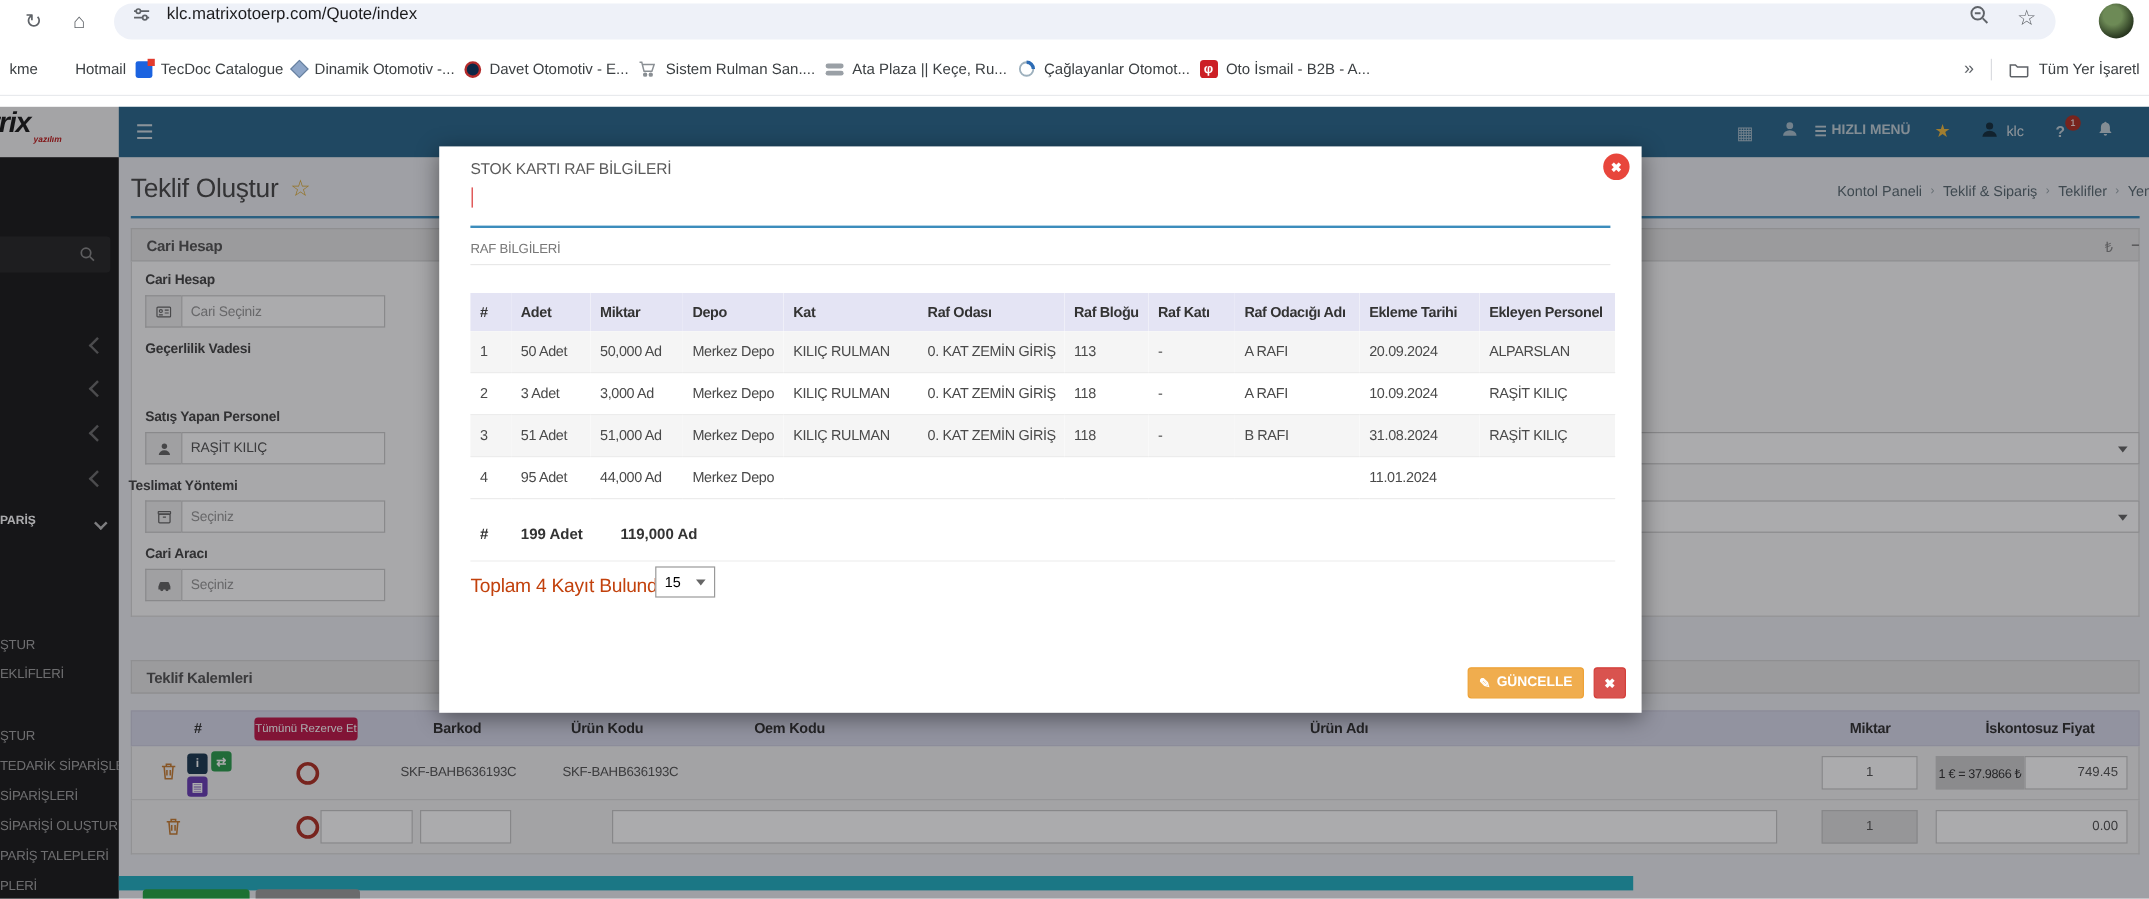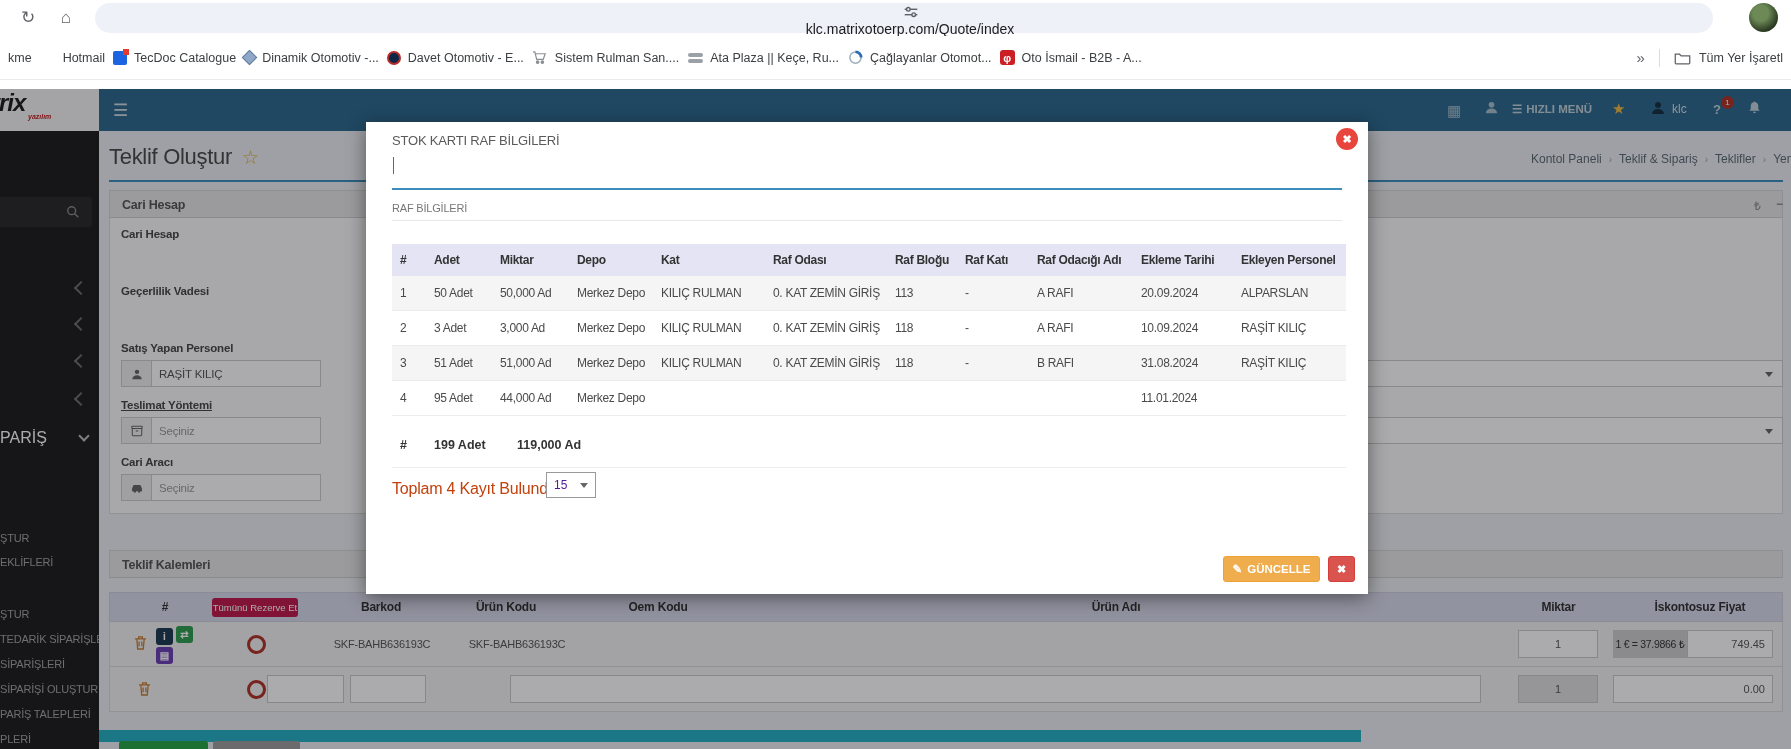--- a/index.html
+++ b/index.html
@@ -4,21 +4,21 @@
 <style>
   * { margin:0; padding:0; box-sizing:border-box; }
   html,body { width:1791px; height:749px; overflow:hidden; background:#fff;
     font-family:"Liberation Sans", sans-serif; }
   .app { position:relative; width:1791px; height:749px; overflow:hidden; }
   .abs { position:absolute; }
 
   
   .toolbar { left:0; top:0; width:1791px; height:36px; background:#fff; z-index:200; }
   .tbtn { color:#5f6368; font-size:17px; line-height:28px; text-align:center; width:28px; height:28px; border-radius:50%; cursor:pointer; }
-  .omnibox { left:95px; top:3px; width:1618px; height:30px; border-radius:15px; background:#eef1f8; display:flex; align-items:center;flex-direction:column; }
+  .omnibox { left:95px; top:3px; width:1618px; height:30px; border-radius:15px; background:#eef1f8; display:flex; align-items:flex-start; }
   .url { font-size:14px; color:#1c1c1e; margin-left:12px; }
   .boxicon { width:18px; height:18px; margin-left:14px; color:#5f6368; }
   .avatar { left:1749px; top:3px; width:29px; height:29px; border-radius:50%;
     background:radial-gradient(circle at 40% 35%, #6d8a56 0 30%, #2c3b22 70%, #141c10 100%); }
   .bookmarks { left:0; top:36px; width:1791px; height:44px; background:#fff; display:flex; align-items:center; padding:0 8px 0 0; border-bottom:1px solid #e8eaed; z-index:200; }
   .bm { display:flex; align-items:center; gap:7px; margin-left:8px; cursor:pointer; white-space:nowrap; }
   .bmlabel { font-size:12.5px; color:#3c4043; }
   .bmicon { width:16px; height:16px; display:inline-flex; align-items:center; justify-content:center; flex:none; }
   .ic-microsoft { display:grid; grid-template-columns:7px 7px; grid-template-rows:7px 7px; gap:1px; }
   .ic-microsoft i:nth-child(1){background:#f25022}.ic-microsoft i:nth-child(2){background:#7fba00}
@@ -38,21 +38,21 @@
   .pagebg { left:99px; top:131px; width:1692px; height:618px; background:#edeff3; }
   .logo { left:0; top:89px; width:99px; height:42px; background:#f4f4f4; overflow:hidden; }
   .logotxt { font-style:italic; font-weight:900; font-size:24px; color:#1e1e1e; margin-left:-8px; letter-spacing:-1px; }
   .logosub { font-size:7px; color:#c02020; font-weight:bold; margin-left:28px; margin-top:-4px; font-style:italic; }
   .navbar { left:99px; top:89px; width:1692px; height:42px; background:#2d6a8e; }
   .nav-ic { color:#a9bfcd; font-size:15px; }
   .sidebar { left:0; top:131px; width:99px; height:618px; background:#1d1d1d; overflow:hidden; }
   .sb-search { position:absolute; left:0; top:66px; width:92px; height:30px; background:#2a2a2a; border-radius:0 3px 3px 0; }
   .sb-chev { position:absolute; left:76px; width:10px; height:10px; border-left:2px solid #6f6f6f; border-bottom:2px solid #6f6f6f; transform:rotate(45deg); }
   .sb-item { position:absolute; left:0; font-size:11px; color:#a3a3a3; white-space:nowrap; cursor:pointer; letter-spacing:-0.2px; }
-  .sb-active { position:absolute; left:0; font-size:16px; color:#fff; font-weight:normal; cursor:pointer; }
+  .sb-active { position:absolute; left:0; font-size:10px; color:#fff; font-weight:bold; cursor:pointer; }
 
   .pgtitle { font-size:22px; color:#4a4a4a; letter-spacing:-0.3px; }
   .star-o { color:#dcaa33; font-size:19px; }
   .bluehr { background:#3c8dbc; height:2px; }
   .crumb { display:flex; align-items:center; gap:7px; font-size:12px; color:#5c6b73; white-space:nowrap; }
   .crumb .sep { color:#9aa5ab; font-size:10px; }
 
   .panelhead { background:#e7e7e7; border:1px solid #d5d5d5; border-bottom:1px solid #cfcfcf; }
   .panelhead .pt { font-size:12.5px; font-weight:bold; color:#555; letter-spacing:-0.2px; }
   .panelbody { background:#fafafa; border:1px solid #d9d9d9; border-top:none; }
@@ -87,21 +87,21 @@
   .m-hr { left:26px; top:98px; width:950px; height:1px; background:#e8e8e8; }
   table.mt { left:26px; top:122px; position:absolute; border-collapse:collapse; width:954px; table-layout:fixed; }
   table.mt th { background:#e4e4f4; font-size:12px; color:#333; text-align:left; padding:9px 4px 9px 8px; font-weight:bold; letter-spacing:-0.3px; white-space:nowrap; overflow:hidden; }
   table.mt td { font-size:12px; color:#4a4a4a; padding:10px 4px 10px 8px; letter-spacing:-0.3px; white-space:nowrap; overflow:hidden; }
   table.mt tbody tr:nth-child(odd) { background:#f5f5f5; }
   table.mt tbody tr:nth-child(even) { background:#fff; }
   table.mt tbody tr { border-bottom:1px solid #ececec; }
   .m-total { left:26px; top:308px; width:954px; height:38px; border-bottom:1px solid #eee; font-size:12.5px; font-weight:bold; color:#333; }
   .m-total span { position:absolute; top:8px; }
   .m-summary { left:26px; top:358px; font-size:16px; color:#c2410c; letter-spacing:-0.2px; }
-  .m-select { left:180px; top:350px; width:50px; height:26px; border:1px solid #999; background:#fff; display:flex; align-items:center; justify-content:space-between; padding:0 7px; font-size:12px; color:#4c1d95; cursor:pointer; }
+  .m-select { left:180px; top:350px; width:50px; height:26px; border:1px solid #999; background:#fff; display:flex; align-items:center; justify-content:space-between; padding:0 7px; font-size:12px; color:#000000; cursor:pointer; }
   .btn-update { left:857px; top:434px; width:97px; height:26px; background:#f0ad4e; border:1px solid #eea236; border-radius:3px; color:#fff; font-size:11.5px; font-weight:bold; display:flex; align-items:center; justify-content:center; gap:5px; cursor:pointer; }
   .btn-x { left:962px; top:434px; width:27px; height:26px; background:#d9534f; border:1px solid #d43f3a; border-radius:3px; color:#fff; font-size:11px; font-weight:bold; display:flex; align-items:center; justify-content:center; cursor:pointer; }
 </style>
 </head>
 <body>
 
 <div class="app">
 
   
   <div class="abs toolbar">
@@ -460,29 +460,40 @@
       <span>15</span>
       <span class="caret"></span>
     </div>
     <div class="abs btn-update">
       <span>✎</span>
       <span>GÜNCELLE</span>
     </div>
     <div class="abs btn-x">✖</div>
   </div>
 
-<span class="abs flabel" style="left: 121px; top: 228px;">Cari Hesap</span><span class="abs flabel" style="left: 121px; top: 285px;">Geçerlilik Vadesi</span><span class="abs flabel" style="left: 121px; top: 342px;">Satış Yapan Personel</span><div class="abs igroup" style="left: 121px; top: 360px;">
+<span class="abs flabel" style="left: 121px; top: 228px;">Cari Hesap</span><div class="abs igroup" style="left: 121px; top: 246px;">
+      <span class="iaddon">
+        <svg viewBox="0 0 16 12" width="13" height="10" fill="none" stroke="#666" stroke-width="1.2">
+          <rect x="1" y="1" width="14" height="10" rx="1"></rect>
+          <circle cx="5" cy="5" r="1.5"></circle>
+          <line x1="9" y1="4" x2="13" y2="4"></line>
+          <line x1="9" y1="7" x2="13" y2="7"></line>
+          <line x1="3" y1="9" x2="7" y2="9"></line>
+        </svg>
+      </span>
+      <div class="ifield ph">Cari Seçiniz</div>
+    </div><span class="abs flabel" style="left: 121px; top: 285px;">Geçerlilik Vadesi</span><span class="abs flabel" style="left: 121px; top: 342px;">Satış Yapan Personel</span><div class="abs igroup" style="left: 121px; top: 360px;">
       <span class="iaddon">
         <svg viewBox="0 0 14 14" width="12" height="12" fill="#666">
           <circle cx="7" cy="4.5" r="2.6"></circle>
           <path d="M1.5 13 a5.5 4.5 0 0 1 11 0 z"></path>
         </svg>
       </span>
       <div class="ifield">RAŞİT KILIÇ</div>
-    </div><span class="abs flabel" style="left: 121px; top: 399px; text-decoration: underline;">Teslimat Yöntemi</span><div class="abs igroup" style="left: 121px; top: 417px;">
+    </div><span class="abs flabel" style="left: 107px; top: 399px;">Teslimat Yöntemi</span><div class="abs igroup" style="left: 121px; top: 417px;">
       <span class="iaddon">
         <svg viewBox="0 0 14 14" width="12" height="12" fill="none" stroke="#666" stroke-width="1.2">
           <rect x="1.5" y="4" width="11" height="8.5" rx="1"></rect>
           <rect x="1" y="1.5" width="12" height="2.5" rx="0.5"></rect>
           <line x1="5.5" y1="7" x2="8.5" y2="7"></line>
         </svg>
       </span>
       <div class="ifield ph">Seçiniz</div>
     </div><span class="abs flabel" style="left: 121px; top: 456px;">Cari Aracı</span><div class="abs igroup" style="left: 121px; top: 474px;">
       <span class="iaddon">

